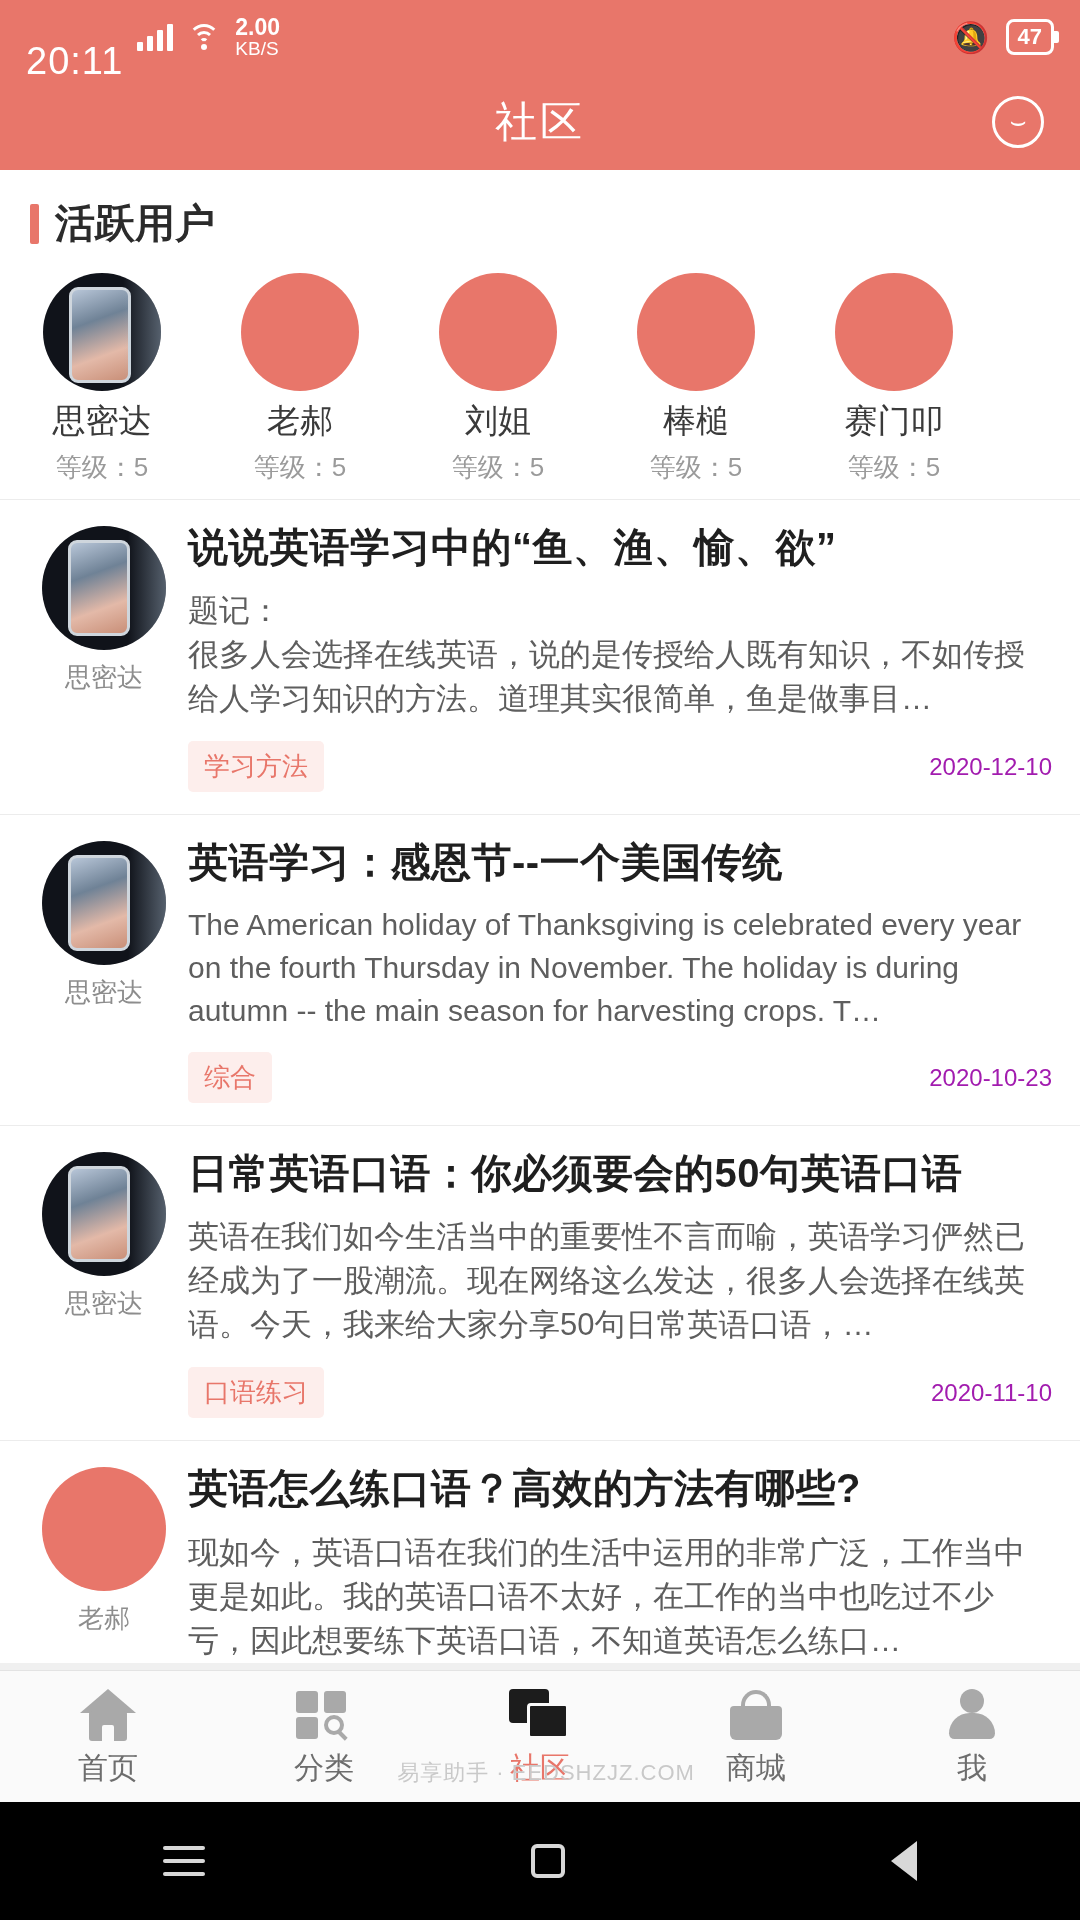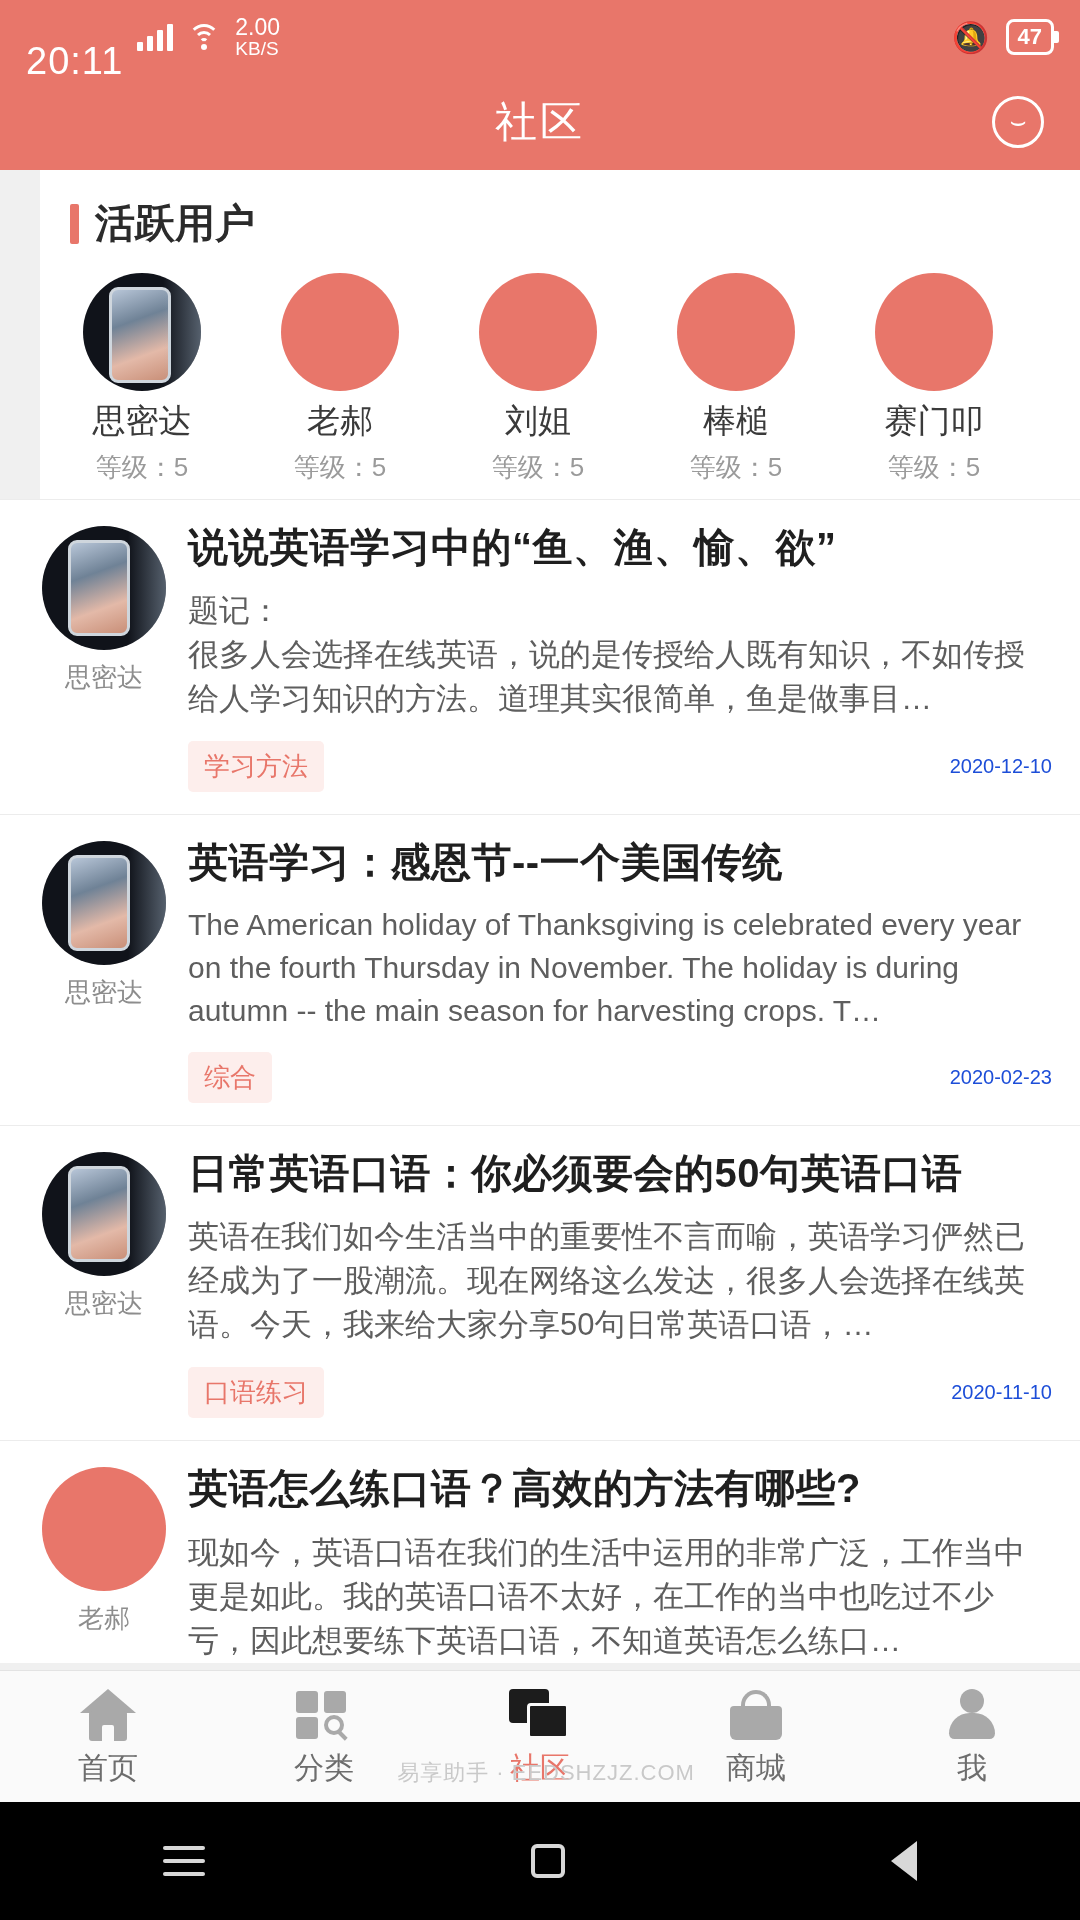--- a/index.html
+++ b/index.html
@@ -42,21 +42,21 @@
     border: 3px solid #fff; border-bottom-color: transparent;
     border-left-color: transparent; border-right-color: transparent;
     border-radius: 50%;
   }
   .wifi span.a { width: 32px; height: 32px; top: 0; }
   .wifi span.b { width: 20px; height: 20px; top: 7px; }
   .wifi span.c { width: 9px; height: 9px; top: 14px; }
   .wifi .dot { position: absolute; bottom: 0; left: 50%; transform: translateX(-50%);
     width: 6px; height: 6px; background: #fff; border-radius: 50%; }
   .netspeed { font-size: 19px; line-height: 1.05; text-align: left; }
-  .netspeed .n { font-size: 23px; font-weight: normal; }
+  .netspeed .n { font-size: 23px; font-weight: bold; }
   .mute { font-size: 30px; }
   .battery {
     border: 3px solid #fff; border-radius: 8px;
     padding: 2px 9px; font-size: 22px; font-weight: bold;
     position: relative;
   }
   .battery::after {
     content: ""; position: absolute; right: -8px; top: 50%;
     transform: translateY(-50%); width: 5px; height: 12px;
     background: #fff; border-radius: 0 2px 2px 0;
@@ -78,21 +78,21 @@
   }
   .appbar .chat-icon .face { color: #fff; font-size: 26px; line-height: 1; margin-top: -2px; }
 
   
   .content {
     flex: 1 1 auto;
     background: #f0f0f0;
     overflow: hidden;
   }
 
-  .card { background: #f97316; margin-left: 40px; }
+  .card { background: #f97316; }
 
   .section-head {
     display: flex; align-items: center; gap: 16px;
     padding: 26px 30px 12px 30px;
     background: #fff;
   }
   .section-head .bar { width: 9px; height: 40px; background: #e8766a; border-radius: 2px;}
   .section-head .t { font-size: 40px; font-weight: bold; color: #2b2b2b; }
 
   .users {
@@ -142,21 +142,21 @@
   .post-exc.en { font-size: 30px; }
   .post-foot {
     display: flex; align-items: center; margin-top: 20px;
     padding-bottom: 22px;
   }
   .tags { display: flex; gap: 22px; }
   .tag {
     background: #fdeeec; color: #e8766a; font-size: 26px;
     padding: 8px 16px; border-radius: 5px; white-space: nowrap;
   }
-  .date { margin-left: auto; font-size: 20px; color: #1d4ed8; }
+  .date { margin-left: auto; font-size: 24px; color: #a21caf; }
 
   
   .tabbar {
     flex: 0 0 auto;
     height: 132px;
     background: #fafafa;
     border-top: 1px solid #e3e3e3;
     display: flex; align-items: center;
   }
   .tab { flex: 1 1 0; text-align: center; }
@@ -333,21 +333,21 @@
         </div>
         <div class="aname">思密达</div>
       </div>
       <div class="post-body">
         <div class="post-title">英语学习：感恩节--一个美国传统</div>
         <div class="post-exc en">The American holiday of Thanksgiving is celebrated every year on the fourth Thursday in November. The holiday is during autumn -- the main season for harvesting crops. T…</div>
         <div class="post-foot">
           <div class="tags">
             <span class="tag">综合</span>
           </div>
-          <div class="date">2020-02-23</div>
+          <div class="date">2020-10-23</div>
         </div>
       </div>
     </div>
 
     <div class="post">
       <div class="post-left">
         <div class="avatar photo">
           <div class="ph-body"></div>
             <div class="ph-glow"></div>
         </div>

